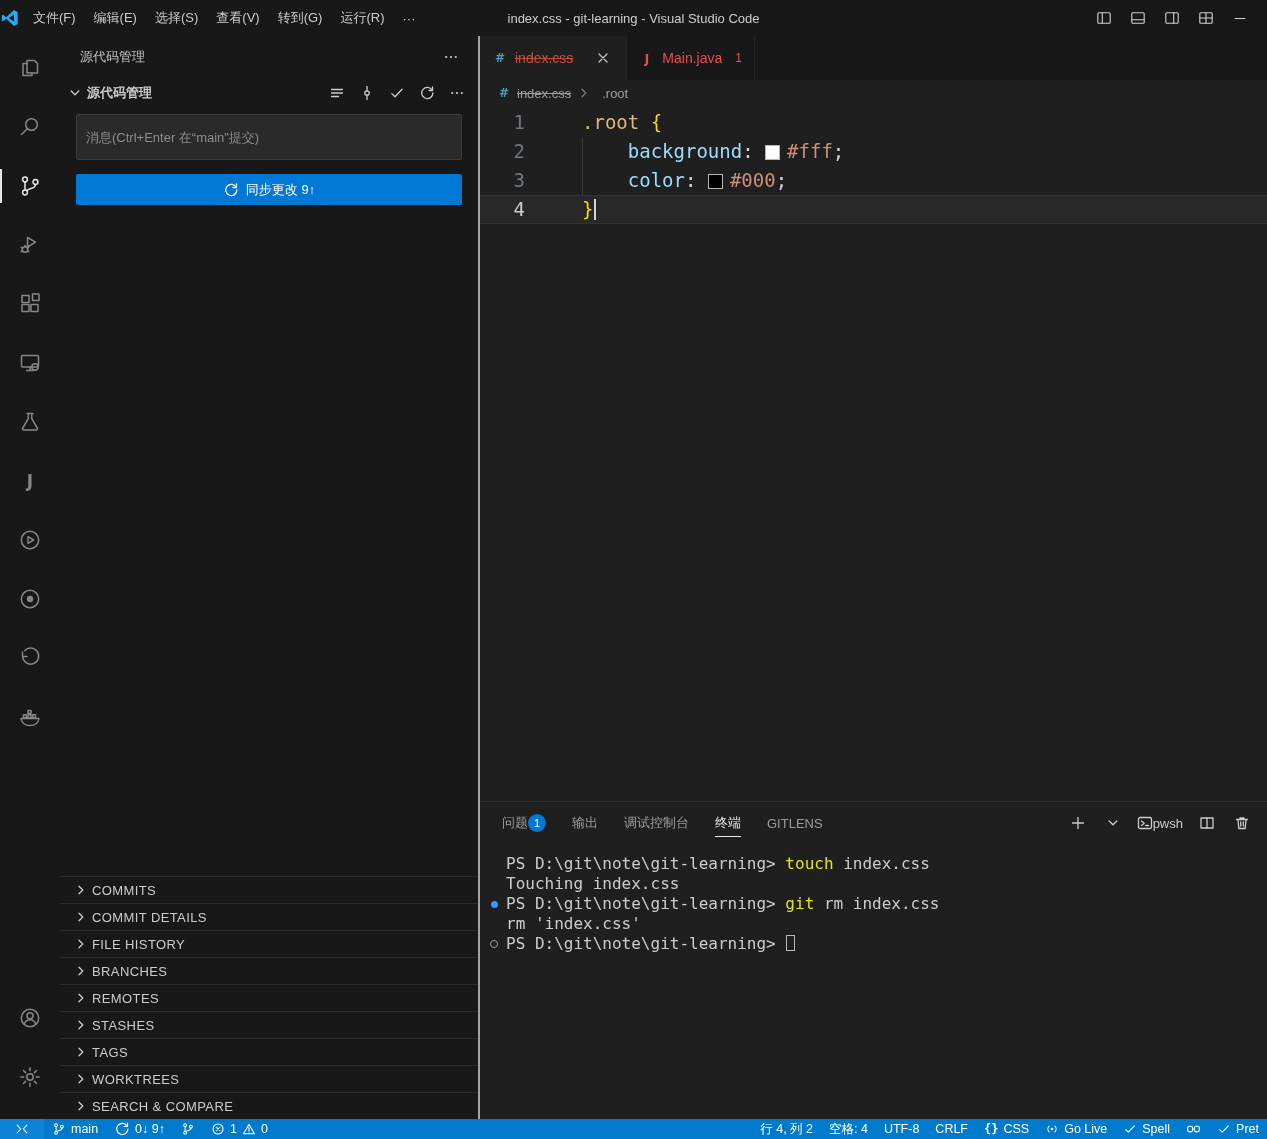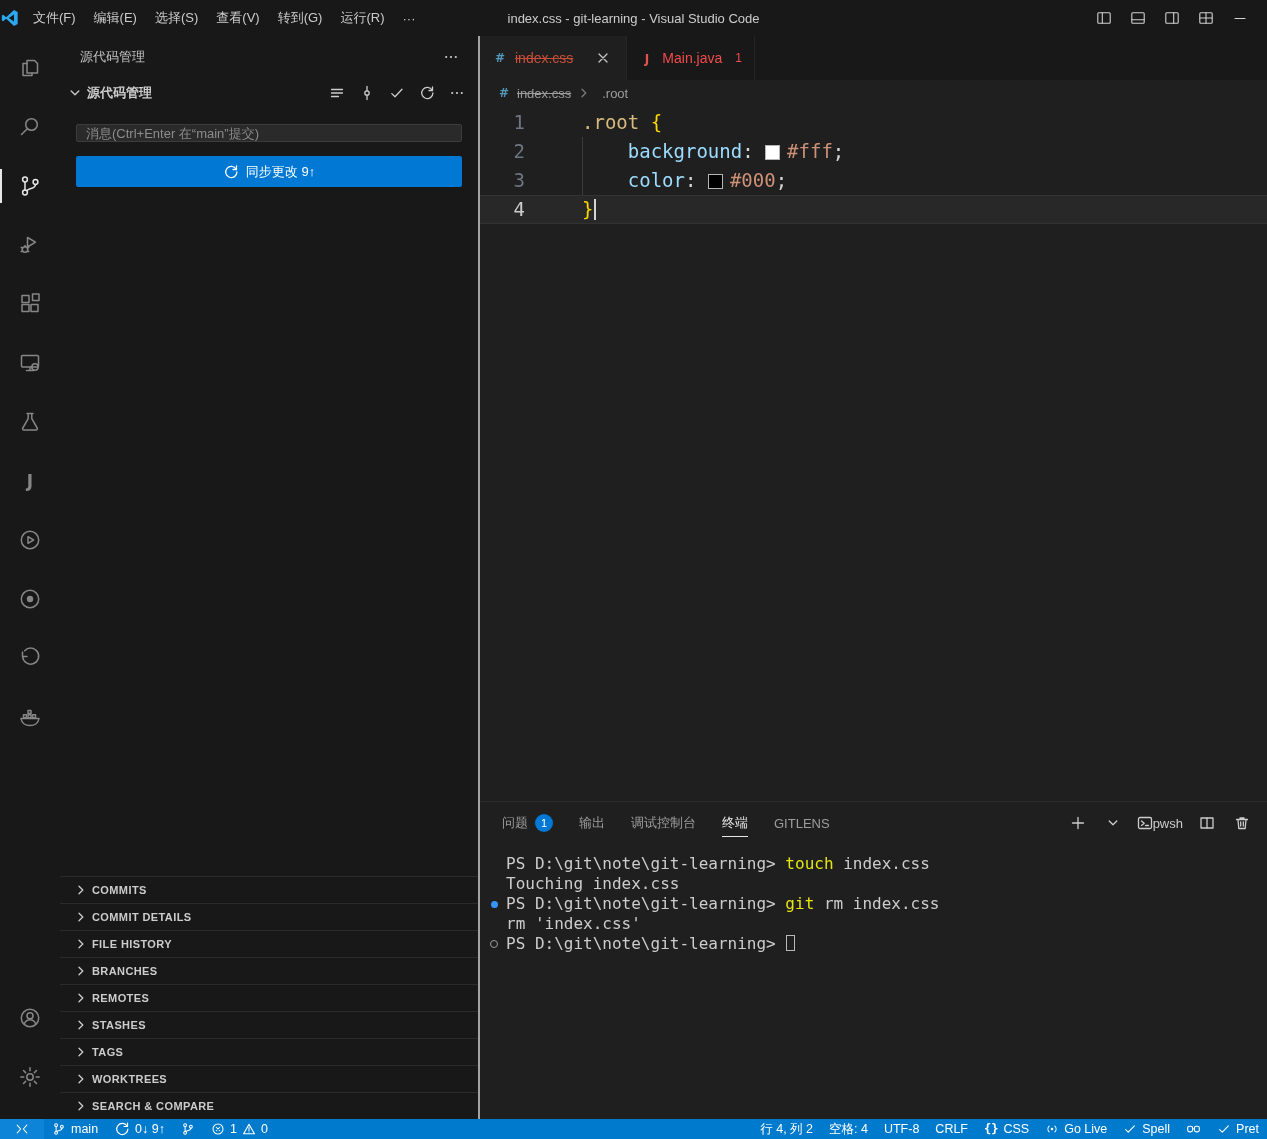--- a/index.html
+++ b/index.html
@@ -33,26 +33,26 @@
 .ab-item.active::before{content:"";position:absolute;left:0;top:7px;bottom:7px;width:2px;background:#e7e7e7}
 
 
 .sidebar{width:420px;background:#181818;display:flex;flex-direction:column;flex:none;border-right:2px solid #a3a3a3}
 .sb-title-row{height:42px;display:flex;align-items:center;padding:0 16px 0 20px;color:#c3c3c3}
 .sb-title-row .tool{margin-left:auto}
 .sb-section-row{height:30px;display:flex;align-items:center;padding:0 10px 0 4px;color:#cccccc}
 .sb-section-label{font-weight:700;margin-left:1px}
 .sb-tools{margin-left:auto;display:flex;gap:8px}
 .tool{width:22px;height:22px;display:flex;align-items:center;justify-content:center;color:#cccccc;border-radius:4px}
-.sb-input{margin:16px 16px 0;height:18px;background:#2a2a2a;border:1px solid #3c3c3c;border-radius:2px;color:#cccccc;font-size:13px;padding:0 9px;font-family:inherit;outline:none;width:calc(100% - 32px)}
+.sb-input{margin:6px 16px 0;height:46px;background:#2a2a2a;border:1px solid #3c3c3c;border-radius:2px;color:#cccccc;font-size:13px;padding:0 9px;font-family:inherit;outline:none;width:calc(100% - 32px)}
 .sb-input::placeholder{color:#8c8c8c}
 .sync-btn{margin:14px 16px 0;height:31px;background:#0078d4;border:none;border-radius:2px;color:#fff;font-size:13px;display:flex;align-items:center;justify-content:center;gap:7px;width:calc(100% - 32px);font-family:inherit}
 .sb-spacer{flex:1}
 .view-row{height:27px;display:flex;align-items:center;gap:3px;padding-left:13px;border-top:1px solid #2b2b2b;color:#cccccc}
-.view-row .lbl{font-size:11px;font-weight:700;letter-spacing:.4px}
+.view-row .lbl{font-size:13px;font-weight:400;letter-spacing:.4px}
 
 
 .editor-area{flex:1;display:flex;flex-direction:column;min-width:0;background:#1f1f1f}
 .tabstrip{height:44px;background:#181818;display:flex;flex:none}
 .tab{display:flex;align-items:center;gap:7px;padding:0 12px;background:#181818;border-right:1px solid #252525;font-size:14px;color:#9d9d9d}
 .tab.active{background:#1f1f1f}
 .tab-label.deleted{color:#c74e39;text-decoration:line-through}
 .tab-label.error{color:#f14c4c}
 .tab .close{color:#c5c5c5;margin-left:12px}
 .tab .err-count{color:#f14c4c;font-size:12px;margin-left:6px}
@@ -74,21 +74,21 @@
 .tk-value{color:#ce9178}
 .tk-brace{color:#ffd700}
 .tk-plain{color:#d4d4d4}
 .swatch{display:inline-block;width:15px;height:15px;border:1px solid #b5b5b5;vertical-align:-2px;margin-right:7px}
 .caret{display:inline-block;width:2px;height:21px;background:#d4d4d4;vertical-align:-4px;margin-left:1px}
 
 
 .panel{height:318px;flex:none;border-top:1px solid #2b2b2b;display:flex;flex-direction:column;background:#1f1f1f}
 .panel-head{height:42px;display:flex;align-items:center;padding:0 14px 0 22px;flex:none}
 .ptabs{display:flex;height:100%;align-items:center}
-.ptab{display:flex;align-items:center;gap:7px;margin-right:26px;color:#9d9d9d;height:100%;position:relative}
+.ptab{display:flex;align-items:center;gap:0;margin-right:26px;color:#9d9d9d;height:100%;position:relative}
 .ptab.active{color:#e7e7e7}
 .ptab.active::after{content:"";position:absolute;left:0;right:0;bottom:7px;height:1px;background:#e7e7e7}
 .pbadge{min-width:18px;height:18px;border-radius:9px;background:#0078d4;color:#fff;font-size:11px;display:flex;align-items:center;justify-content:center;padding:0 5px}
 .panel-actions{margin-left:auto;display:flex;align-items:center;gap:13px;color:#c5c5c5}
 .pa-shell{display:flex;align-items:center;color:#cccccc}
 .terminal{flex:1;font-family:"DejaVu Sans Mono","Liberation Mono",monospace;font-size:16px;line-height:20px;padding:10px 0 0 26px;color:#cccccc;overflow:hidden}
 .tl{position:relative;height:20px;white-space:pre}
 .tg-plain{color:#cccccc}
 .tg-cmd{color:#e5e510}
 .deco{position:absolute;left:-15px;top:6.5px;width:7px;height:7px;border-radius:50%;background:#3794ff}

